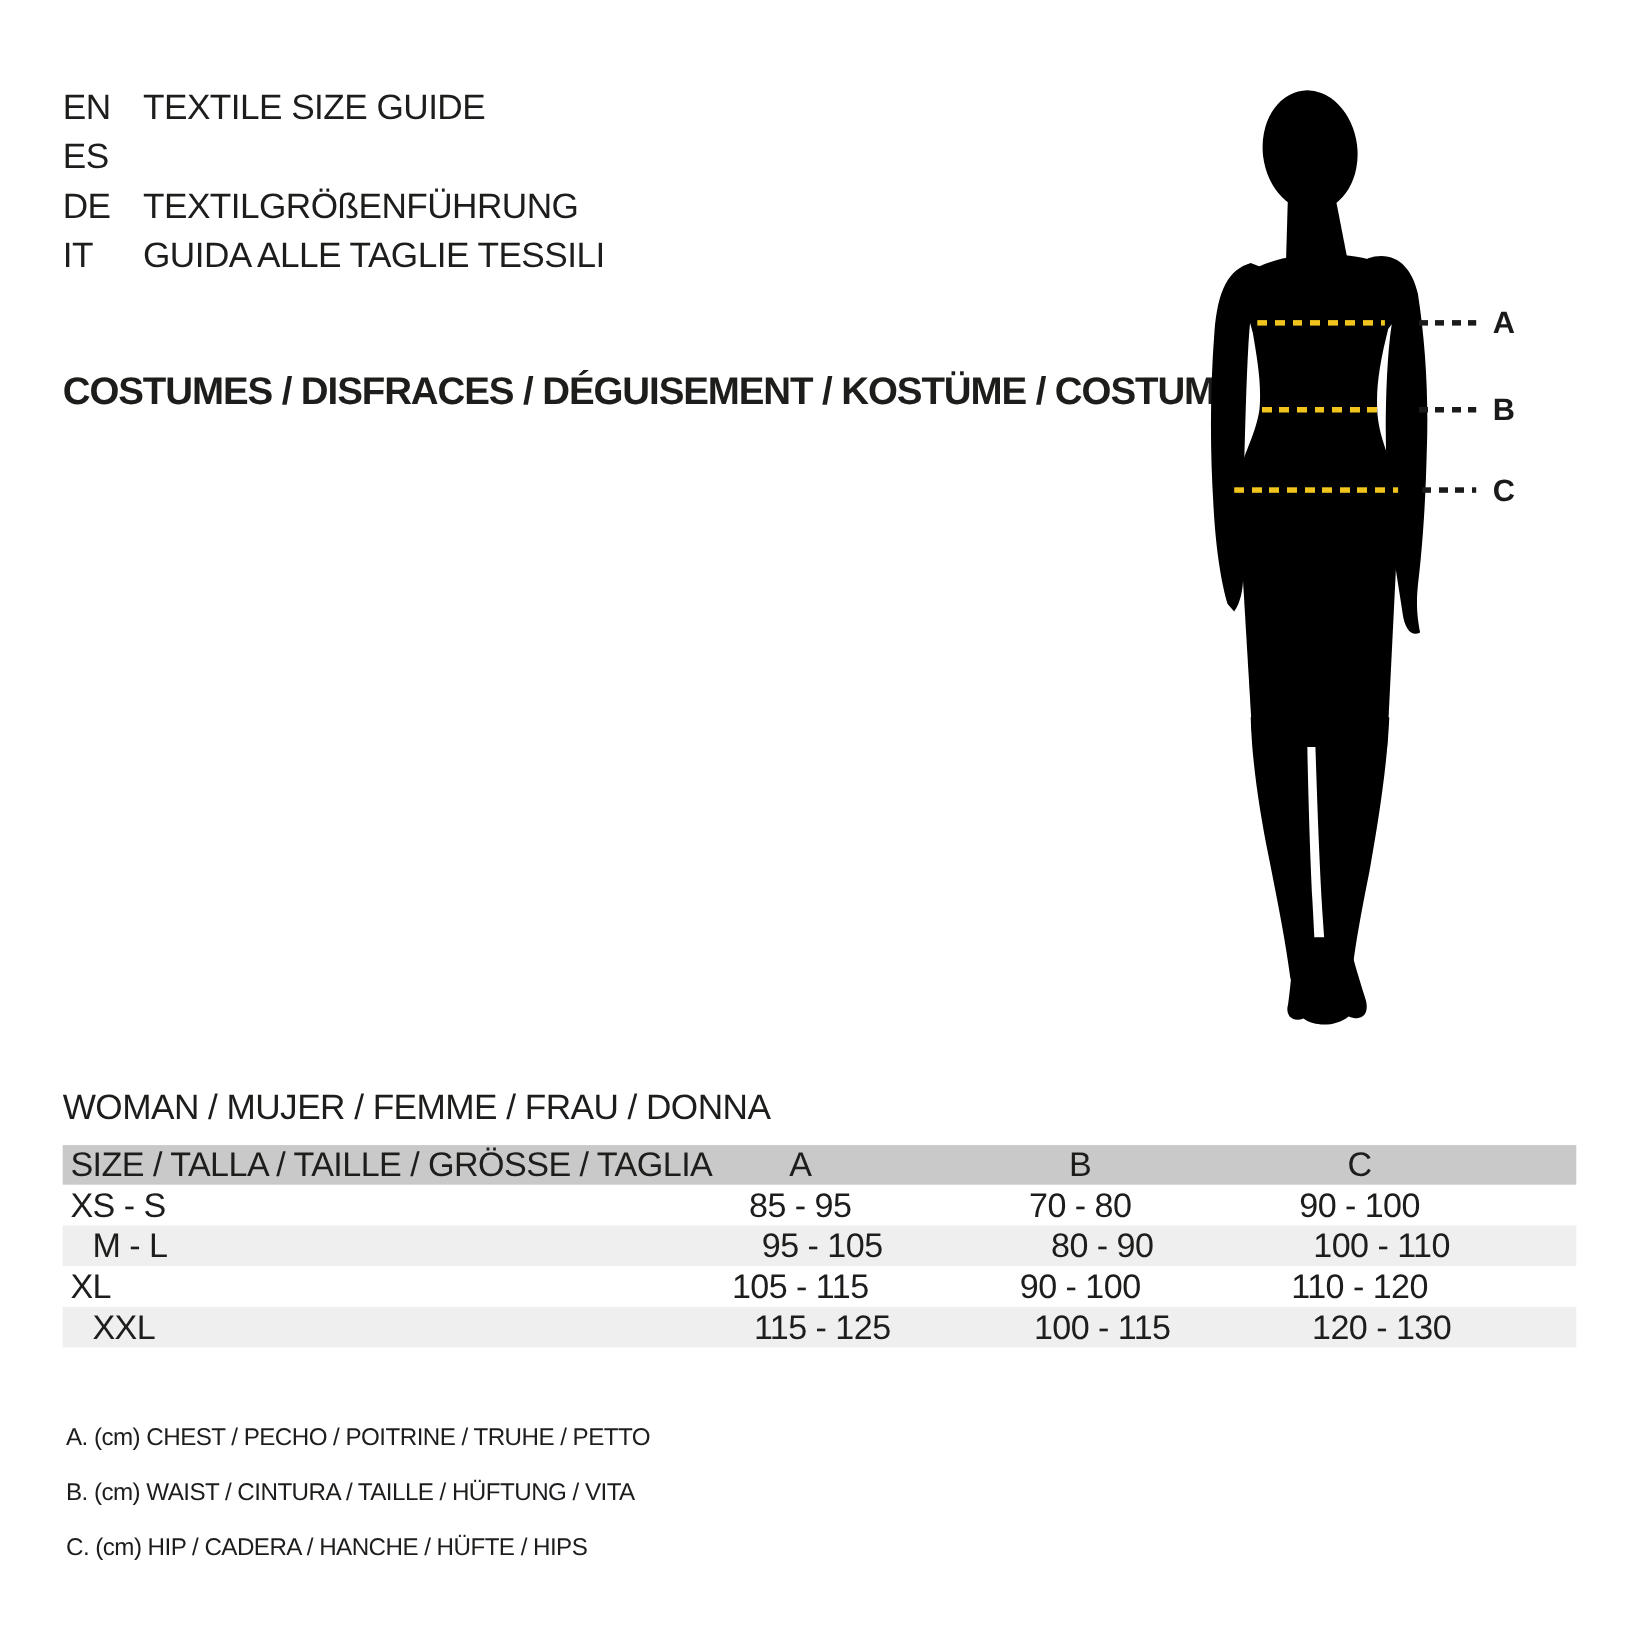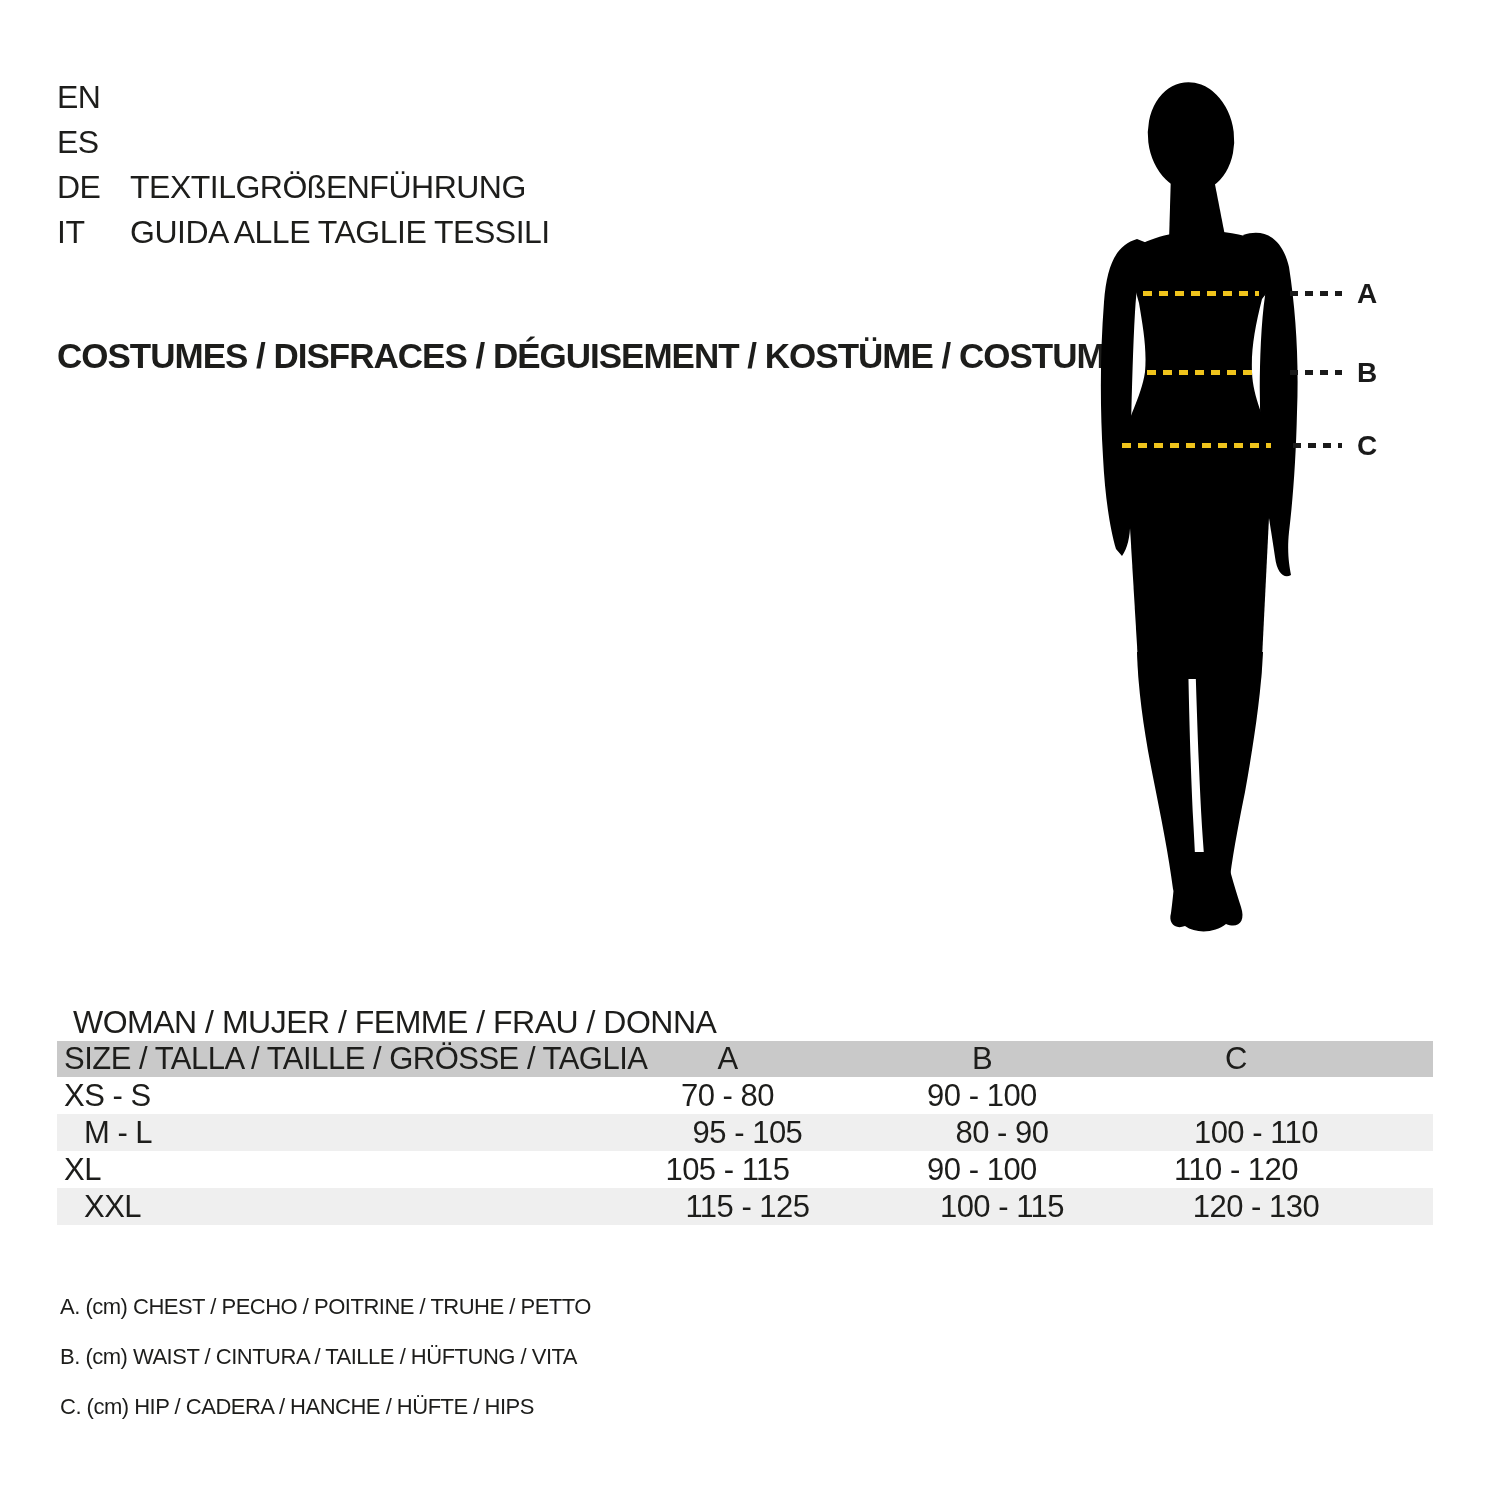--- a/index.html
+++ b/index.html
@@ -24,21 +24,21 @@
   .figure-wrap{position:absolute;left:1085px;top:77px;width:230px;height:858px;}
   .figure-wrap svg{display:block;width:230px;height:858px;}
   .dash{position:absolute;height:5px;}
   .dash-yellow{background:repeating-linear-gradient(90deg,#f0c41c 0 9px,transparent 9px 16px);}
   .dash-black{background:repeating-linear-gradient(90deg,#1a1a1a 0 8px,transparent 8px 15px);}
   .measure-letter{
     position:absolute;font-size:28px;font-weight:700;line-height:30px;color:#1a1a1a;
   }
   
   .woman-title{
-    position:absolute;left:57px;top:988px;margin:16px;
+    position:absolute;left:57px;top:988px;margin:0;
     font-size:32px;font-weight:400;letter-spacing:-0.5px;line-height:36px;
   }
   .size-table{position:absolute;left:57px;top:1041px;width:1376px;font-size:31px;letter-spacing:-0.5px;}
   .t-row{display:grid;grid-template-columns:543px 255px 254px 254px 1fr;align-items:center;height:37px;}
   .t-row.t-head{height:36px;background:#c9c9c9;}
   .t-row.alt{background:#efefef;padding-left:20px;}
   .t-cell{white-space:nowrap;}
   .t-cell.size{padding-left:7px;text-align:left;}
   .t-cell.num{text-align:center;}
   
@@ -46,20 +46,21 @@
   .legend-row{line-height:50px;font-size:22px;letter-spacing:-0.5px;}
 </style>
 </head>
 <body>
 
 <div class="page">
 
   <section class="lang-list">
     <div class="lang-row">
       <span class="lang-code">EN</span>
+      <span class="lang-label">TEXTILE SIZE GUIDE</span>
     </div>
     <div class="lang-row">
       <span class="lang-code">ES</span>
     </div>
     <div class="lang-row">
       <span class="lang-code">DE</span>
       <span class="lang-label">TEXTILGRÖßENFÜHRUNG</span>
     </div>
     <div class="lang-row">
       <span class="lang-code">IT</span>
@@ -171,20 +172,21 @@
   <div class="size-table">
     <div class="t-row t-head">
       <div class="t-cell size">SIZE / TALLA / TAILLE / GRÖSSE / TAGLIA</div>
       <div class="t-cell num">A</div>
       <div class="t-cell num">B</div>
       <div class="t-cell num">C</div>
       <div class="t-cell"></div>
     </div>
     <div class="t-row">
       <div class="t-cell size">XS - S</div>
+      <div class="t-cell num">85 - 95</div>
       <div class="t-cell num">70 - 80</div>
       <div class="t-cell num">90 - 100</div>
       <div class="t-cell"></div>
     </div>
     <div class="t-row alt">
       <div class="t-cell size">M - L</div>
       <div class="t-cell num">95 - 105</div>
       <div class="t-cell num">80 - 90</div>
       <div class="t-cell num">100 - 110</div>
       <div class="t-cell"></div>

